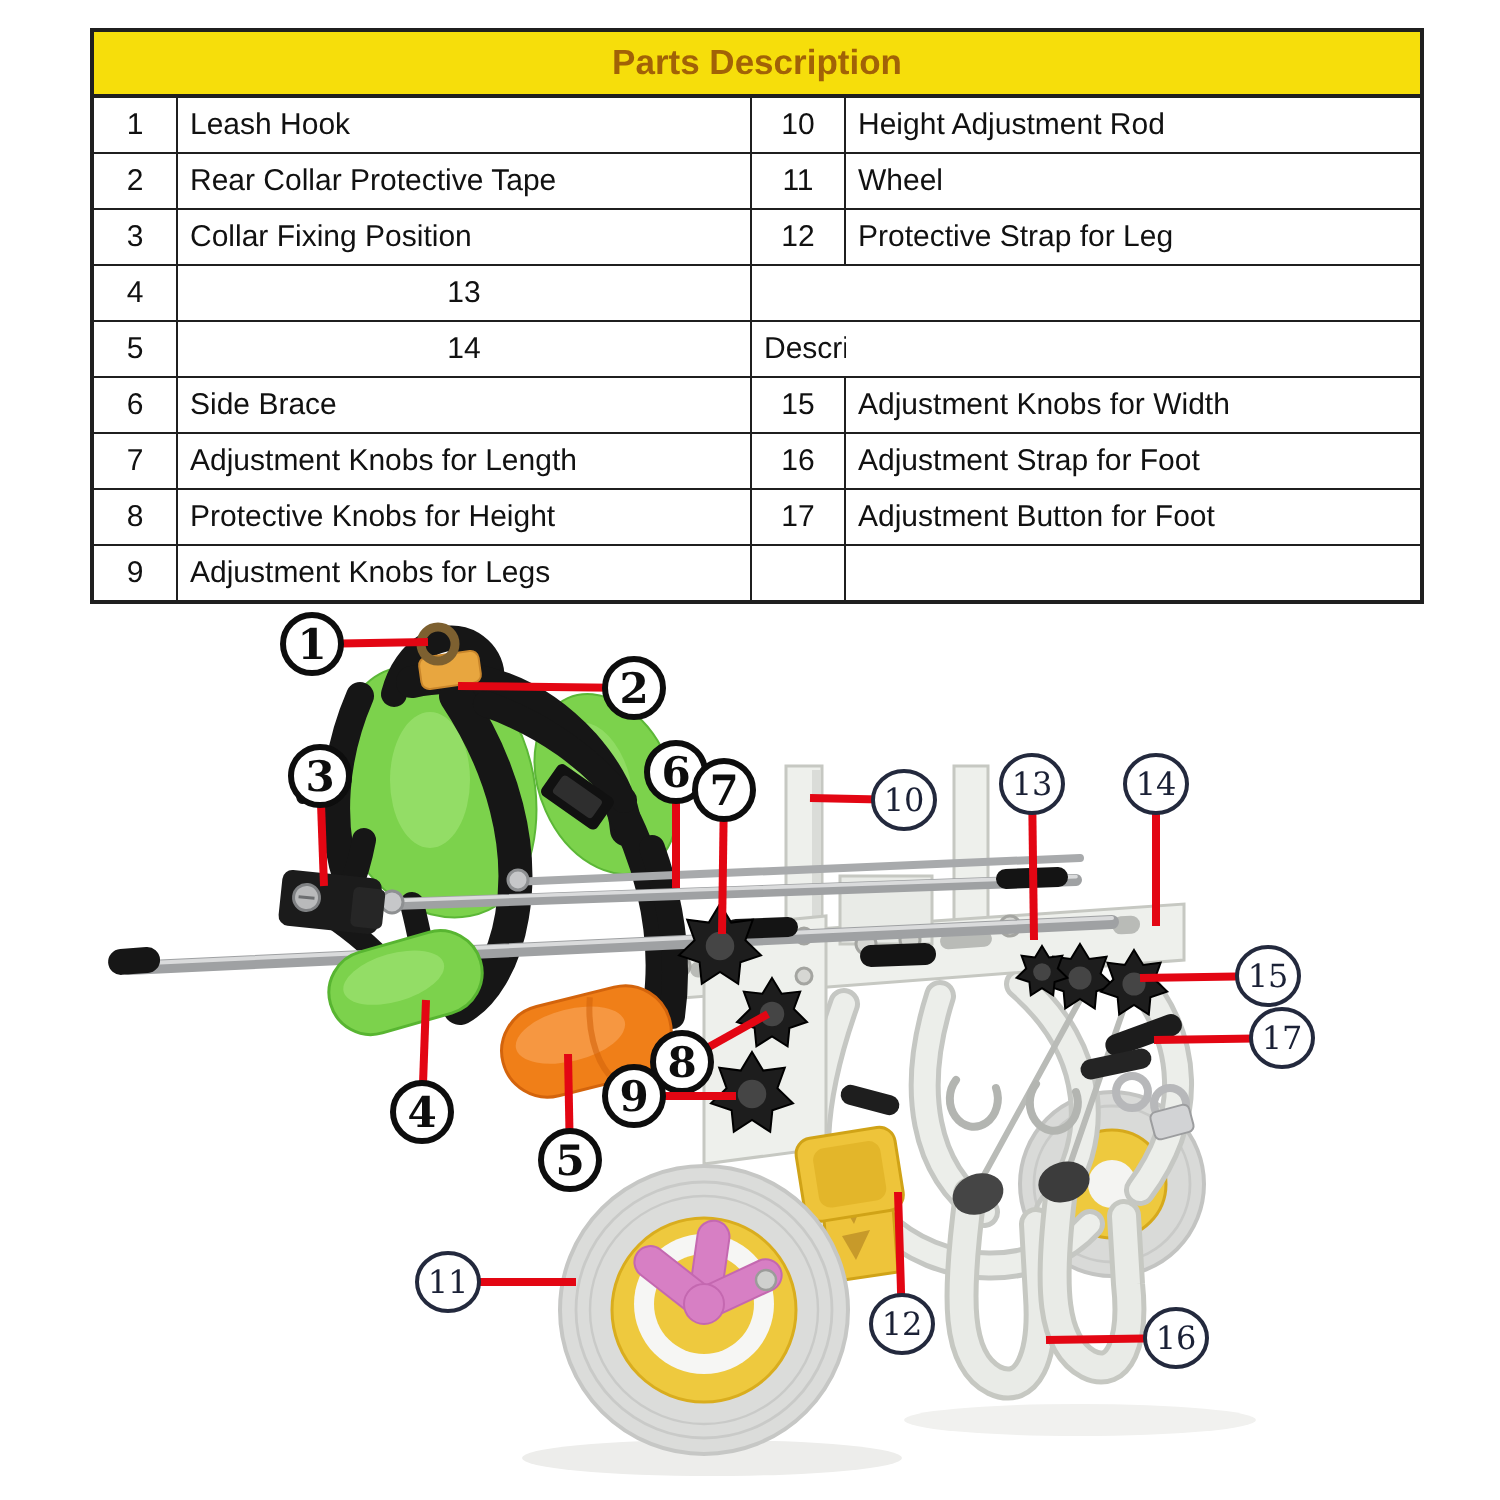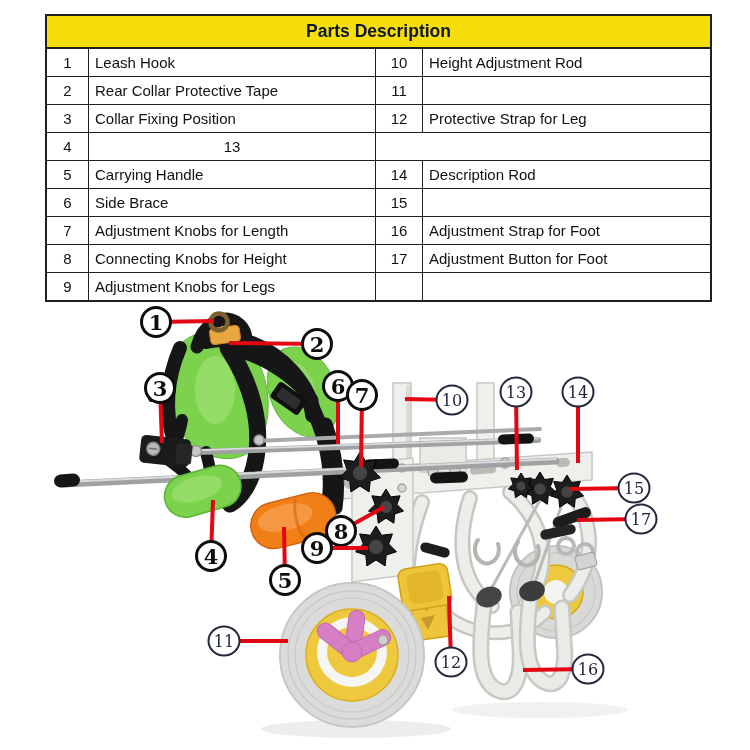--- a/index.html
+++ b/index.html
@@ -2,21 +2,21 @@
 <html><head>
 <meta charset="utf-8">
 <style>
   html,body{margin:0;padding:0;}
   body{width:750px;height:750px;position:relative;background:#ffffff;overflow:hidden;
        font-family:"Liberation Sans",sans-serif;}
   
   .ptable{position:absolute;left:45px;top:14px;width:663px;border:2px solid #1f1f1f;background:#fff;}
   .pheader{height:31px;background:#F6DE0B;border-bottom:2px solid #1f1f1f;
            display:flex;align-items:center;justify-content:center;
-           font-size:17.5px;font-weight:bold;color:#0f172a;}
+           font-size:17.5px;font-weight:bold;color:#a16207;}
   .prow{display:grid;grid-template-columns:42px 287px 47px 1fr;height:27px;border-bottom:1.6px solid #1f1f1f;}
   .prow:last-child{border-bottom:none;}
   .pcell{display:flex;align-items:center;font-size:15px;color:#111;overflow:hidden;white-space:nowrap;}
   .pnum{justify-content:center;border-right:1.6px solid #1f1f1f;}
   .plbl{padding-left:6px;border-right:1.6px solid #1f1f1f;text-align:center;}
   .plbl.last{border-right:none;}
   svg text.co1{font-family:"DejaVu Serif",serif;font-weight:bold;font-size:21px;fill:#0d0d0d;}
   svg text.co2{font-family:"DejaVu Serif",serif;font-weight:normal;font-size:16px;fill:#1b2136;}
 </style>
 </head>
@@ -28,51 +28,52 @@
   <div class="prow">
     <div class="pcell pnum">1</div>
     <div class="pcell plbl">Leash Hook</div>
     <div class="pcell pnum">10</div>
     <div class="pcell plbl last">Height Adjustment Rod</div>
   </div>
   <div class="prow">
     <div class="pcell pnum">2</div>
     <div class="pcell plbl">Rear Collar Protective Tape</div>
     <div class="pcell pnum">11</div>
+    <div class="pcell plbl last">Wheel</div>
   </div>
   <div class="prow">
     <div class="pcell pnum">3</div>
     <div class="pcell plbl">Collar Fixing Position</div>
     <div class="pcell pnum">12</div>
     <div class="pcell plbl last">Protective Strap for Leg</div>
   </div>
   <div class="prow">
     <div class="pcell pnum">4</div>
     <div class="pcell pnum">13</div>
   </div>
   <div class="prow">
     <div class="pcell pnum">5</div>
-    <div class="pcell plbl">Carrying Handle</div>
     <div class="pcell pnum">14</div>
     <div class="pcell plbl last">Description Rod</div>
   </div>
   <div class="prow">
     <div class="pcell pnum">6</div>
     <div class="pcell plbl">Side Brace</div>
     <div class="pcell pnum">15</div>
+    <div class="pcell plbl last">Adjustment Knobs for Width</div>
   </div>
   <div class="prow">
     <div class="pcell pnum">7</div>
     <div class="pcell plbl">Adjustment Knobs for Length</div>
     <div class="pcell pnum">16</div>
     <div class="pcell plbl last">Adjustment Strap for Foot</div>
   </div>
   <div class="prow">
     <div class="pcell pnum">8</div>
-    <div class="pcell plbl">Connecting Knobs for Height</div>
+    <div class="pcell plbl">Protective Knobs for Height</div>
     <div class="pcell pnum">17</div>
     <div class="pcell plbl last">Adjustment Button for Foot</div>
   </div>
   <div class="prow">
     <div class="pcell pnum">9</div>
     <div class="pcell plbl">Adjustment Knobs for Legs</div>
     <div class="pcell pnum"></div>
     <div class="pcell plbl last"></div>
   </div>
 </div>

